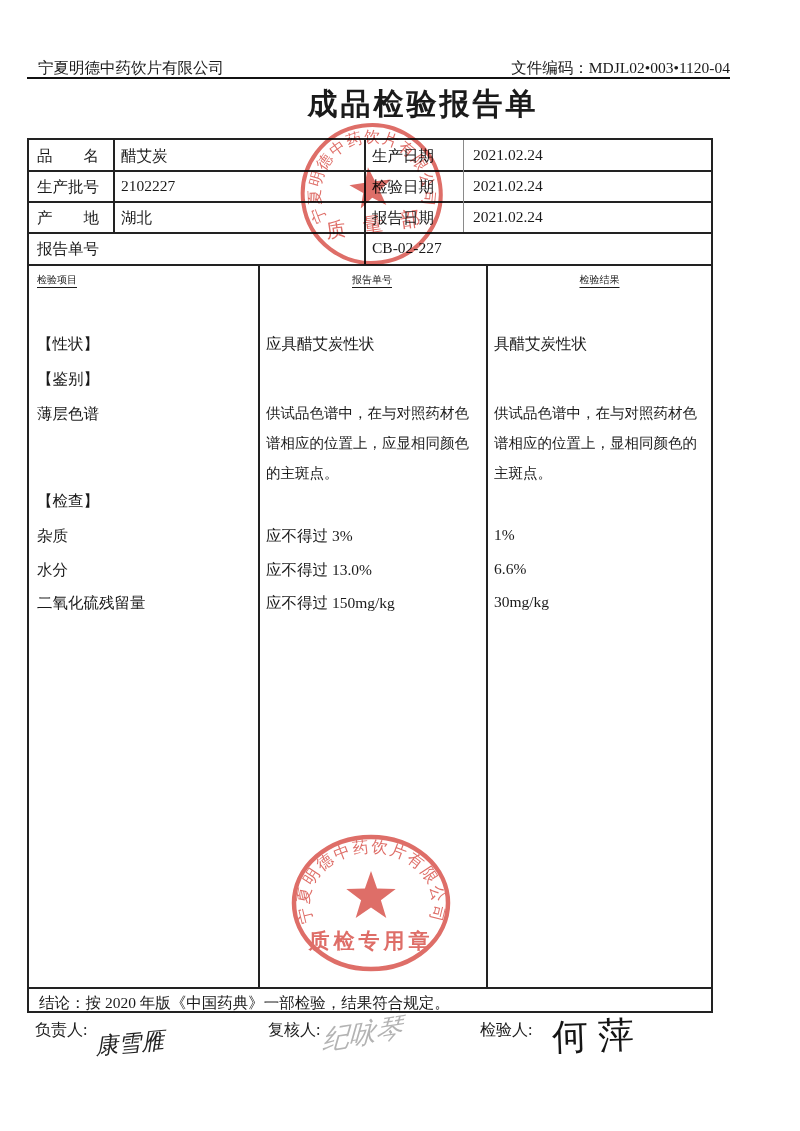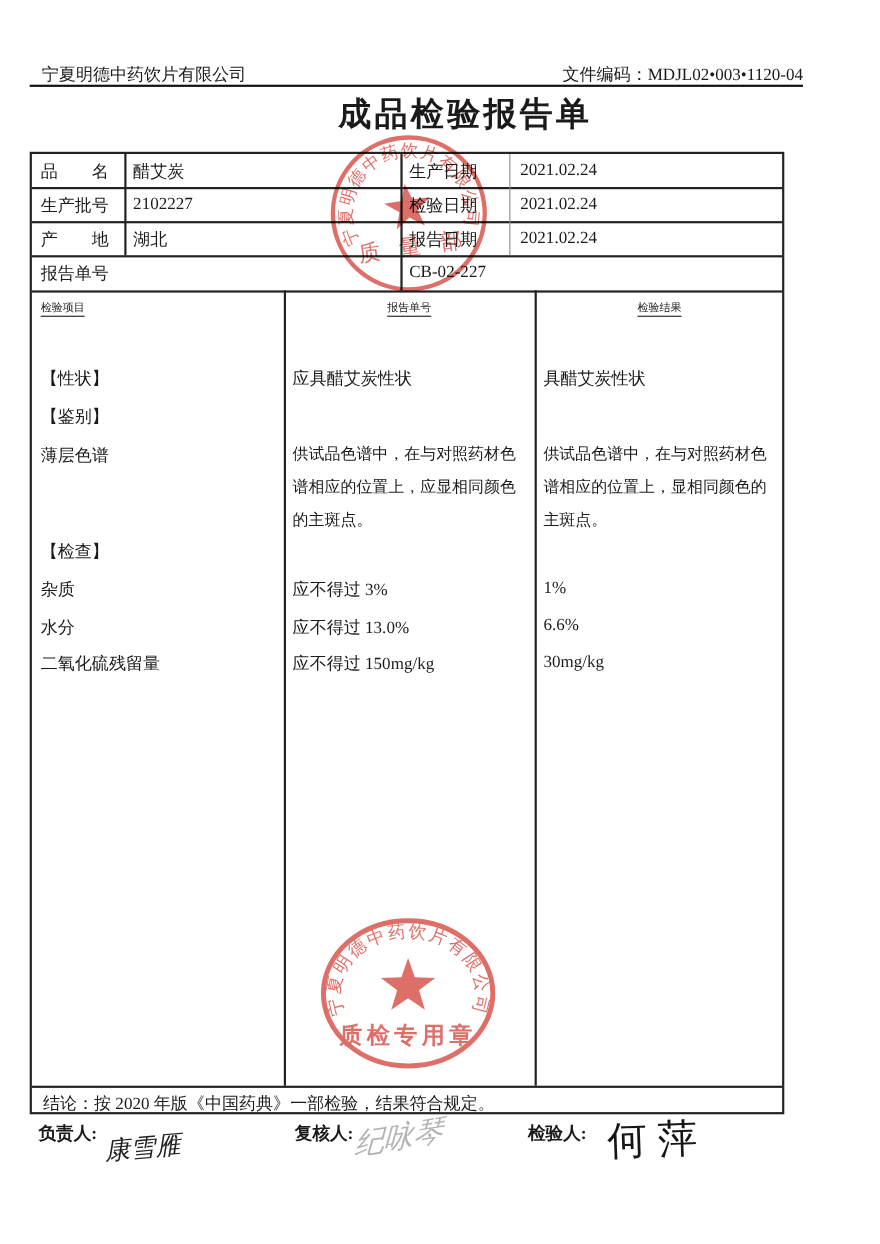--- a/index.html
+++ b/index.html
@@ -15,21 +15,21 @@
     font-family:"Liberation Sans","DejaVu Sans",sans-serif;
     font-size:30px;font-weight:700;letter-spacing:3px;padding-left:23px;}
   .tbl{position:absolute;left:27px;top:138px;width:686px;height:875px;border:2px solid #222;box-sizing:border-box;}
   .hline{position:absolute;left:0;width:100%;height:2px;background:#222;}
   .vline{position:absolute;width:2px;background:#222;}
   .vline.thin{width:1px;background:#8a8a8a;}
   .cell{position:absolute;font-size:15.5px;white-space:nowrap;}
   .colhead{font-size:10px;text-decoration:underline;text-underline-offset:4px;}
   .wraptext{position:absolute;font-size:14.5px;line-height:30px;white-space:normal;}
   .concl{position:absolute;left:10px;top:853px;font-size:15.5px;white-space:nowrap;}
-  .sig-label{position:absolute;font-size:16px;white-space:nowrap;font-weight:bold;}
+  .sig-label{position:absolute;font-size:16px;white-space:nowrap;}
   .sig{position:absolute;white-space:nowrap;font-style:italic;}
   .sig1{left:95px;top:1028px;font-size:23px;color:#222;transform:rotate(-5deg);}
   .sig2{left:322px;top:1016px;font-size:27px;color:#b3b3b3;transform:rotate(-9deg) skewX(-12deg);}
   .sig3{left:552px;top:1012px;font-size:36px;color:#151515;letter-spacing:10px;transform:rotate(-2deg);font-style:normal;}
   .stamp{position:absolute;mix-blend-mode:multiply;opacity:0.85;}
   .stamp-top{left:297px;top:119px;transform:rotate(-8deg);}
   .stamp-bottom{left:286px;top:830px;}
 </style>
 </head>
 <body>

